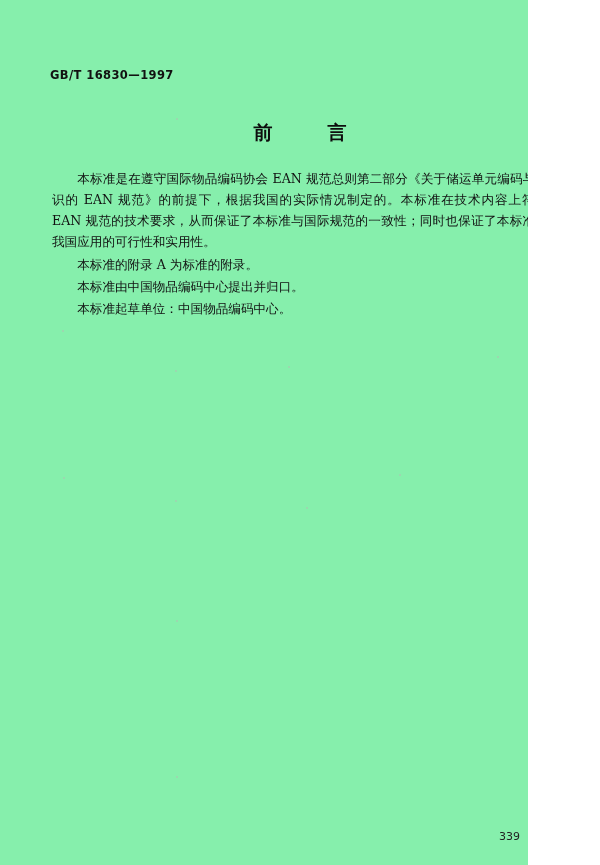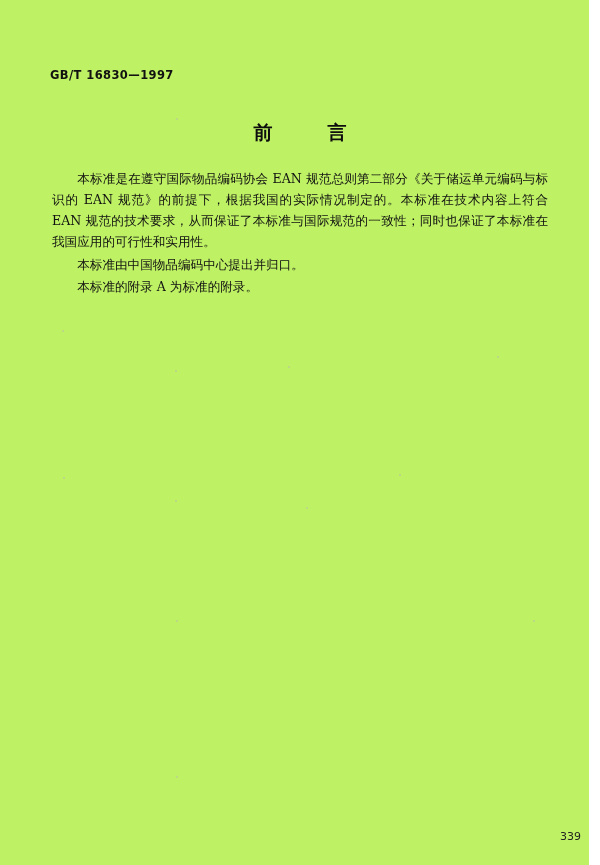--- a/index.html
+++ b/index.html
@@ -8,23 +8,23 @@
   }
   body {
     width: 600px;
     height: 865px;
     background: #ffffff;
     font-family: "DejaVu Serif", "Liberation Serif", serif;
     color: #1a1a1a;
   }
   .page {
     position: relative;
-    width: 589px;
+    width: 528px;
     height: 865px;
-    background: #bef264;
+    background: #86efac;
     overflow: hidden;
   }
   .page-inner {
     position: absolute;
     left: 50px;
     top: 40px;
     width: 500px;
     height: 790px;
   }
   .std-number {
@@ -103,21 +103,22 @@
   <div class="speck" style="left:533px; top:620px; width:2px; height:2px;"></div>
 
   <div class="page-inner">
 
     <div class="std-number">GB/T 16830—1997</div>
 
     <div class="doc-title">前　言</div>
 
     <div class="body-text">
       <p class="para first">本标准是在遵守国际物品编码协会 EAN 规范总则第二部分《关于储运单元编码与标识的 EAN 规范》的前提下，根据我国的实际情况制定的。本标准在技术内容上符合 EAN 规范的技术要求，从而保证了本标准与国际规范的一致性；同时也保证了本标准在我国应用的可行性和实用性。</p>
+      <p class="para">本标准的附录 A 为标准的附录。</p>
       <p class="para">本标准由中国物品编码中心提出并归口。</p>
-      <p class="para">本标准的附录 A 为标准的附录。</p>
+      <p class="para">本标准起草单位：中国物品编码中心。</p>
     </div>
 
   </div>
 
   <div class="page-number">339</div>
 
 </div>
 
 </body></html>

